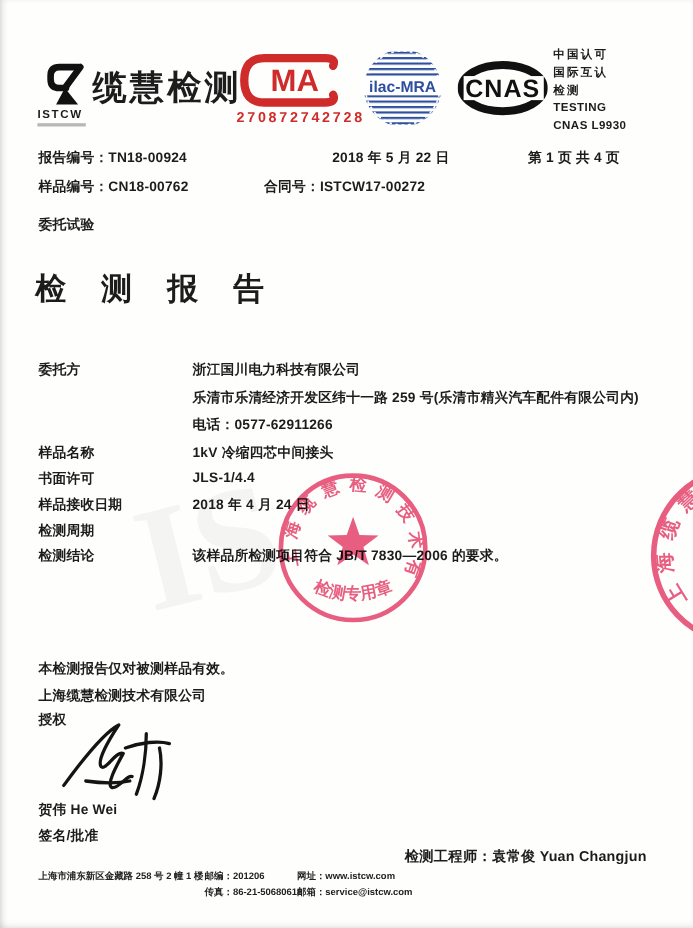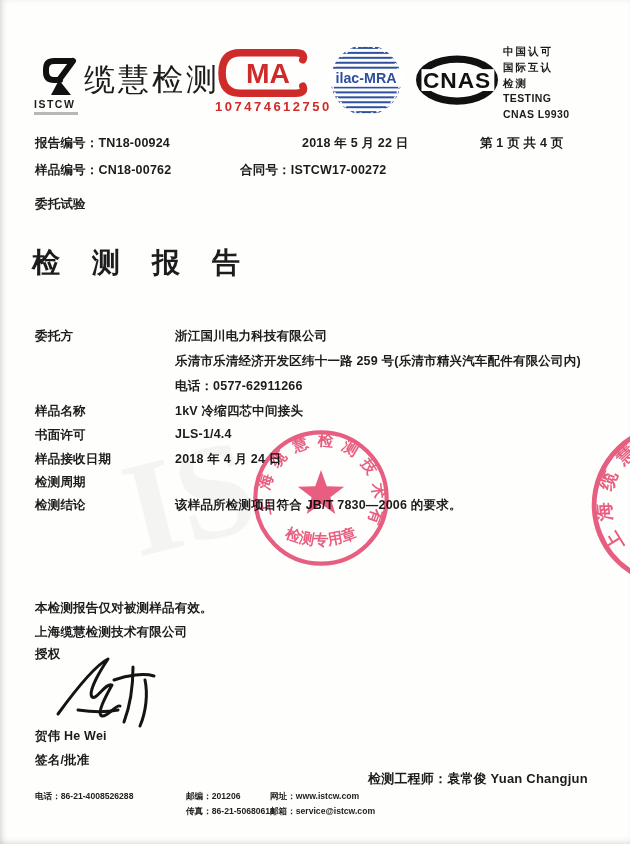--- a/index.html
+++ b/index.html
@@ -7,24 +7,24 @@
     position:relative;width:630px;height:844px;background:#fefefd;
     font-family:"Liberation Sans","DejaVu Sans",sans-serif;color:#1c1c1c;
     overflow:hidden;margin:0 auto;
     box-shadow:inset 4px 0 7px -3px rgba(0,0,0,.18), inset 0 -5px 9px -5px rgba(0,0,0,.14);
   }
   .abs{position:absolute;}
   .b{font-weight:bold;}
   .label-col{left:35px;width:135px;}
   .value-col{left:175px;}
   .doc-text{font-size:12.5px;font-weight:bold;letter-spacing:.2px;white-space:nowrap;}
-  .brand-text{font-size:31px;font-weight:normal;letter-spacing:3px;}
+  .brand-text{font-size:31px;font-weight:bold;letter-spacing:3px;}
   .title{width:100%;text-align:left;font-size:28px;font-weight:bold;letter-spacing:32px;padding-left:32px;box-sizing:border-box;}
   .accred{font-size:10.5px;line-height:1.5;}
-  .accred .cn{font-family:Liberation Sans, sans-serif;font-weight:bold;letter-spacing:2px;}
+  .accred .cn{font-family:Liberation Mono, monospace;font-weight:bold;letter-spacing:2px;}
   .accred .en{font-weight:bold;letter-spacing:.4px;}
   .cma-num{font-size:13px;font-weight:bold;color:#cf2b2b;letter-spacing:2.5px;}
   .small-note{font-size:9.3px;line-height:1.6;font-weight:bold;color:#2a2a2a;white-space:normal;letter-spacing:.1px;}
   .footer-col{font-size:8.6px;font-weight:bold;line-height:1.7;white-space:nowrap;color:#222;}
   .stamp{mix-blend-mode:multiply;opacity:.88;}
   .watermark{font-size:135px;font-weight:bold;color:rgba(110,110,110,.07);transform:rotate(-14deg);font-family:"Liberation Serif","DejaVu Serif",serif;}
   .tagline-bar{width:44px;height:3px;background:#9a9a9a;opacity:.7;}
 </style>
 </head>
 <body>
@@ -38,21 +38,21 @@
   </svg>
   <div class="abs b" style="left:34px;top:98px;font-size:10.5px;letter-spacing:1.5px">ISTCW</div>
   <div class="abs tagline-bar" style="left:34px;top:112px"></div>
 
   <div class="abs brand-text" style="left:84px;top:59px">缆慧检测</div>
 
   <svg class="abs" style="left:216px;top:47px" width="106" height="52" viewBox="0 0 210 100">
     <path d="M172,24 Q178,10 158,10 L48,10 Q12,10 12,50 Q12,90 48,90 L158,90 Q178,90 172,76" fill="none" stroke="#cf2b2b" stroke-width="15" stroke-linecap="round"></path>
     <text x="103" y="70" text-anchor="middle" font-size="56" font-weight="bold" fill="#cf2b2b" font-family="Liberation Sans, sans-serif">MA</text>
   </svg>
-  <div class="abs cma-num" style="left:215px;top:99px">107474612750</div>
+  <div class="abs cma-num" style="left:215px;top:99px">270872742728</div>
 
   <svg class="abs" style="left:328px;top:42px" width="76" height="76" viewBox="0 0 80 80">
     <defs>
       <pattern id="hstripe" x="0" y="0" width="6" height="5.2" patternUnits="userSpaceOnUse">
         <rect x="0" y="0" width="6" height="2.1" fill="#2d4f9e"></rect>
       </pattern>
     </defs>
     <circle cx="40" cy="40" r="37" fill="url(#hstripe)"></circle>
     <circle cx="40" cy="40" r="35.5" fill="none" stroke="#ffffff" stroke-width="1.6" stroke-dasharray="2.5 3.5"></circle>
     <rect x="0" y="30" width="80" height="17" fill="#ffffff"></rect>
@@ -148,21 +148,21 @@
     </g>
   </svg>
 
 
   <div class="abs doc-text" style="left:35px;top:728px">贺伟  He Wei</div>
   <div class="abs doc-text" style="left:35px;top:752px">签名/批准</div>
 
   <div class="abs doc-text" style="left:368px;top:770px;font-size:13px">检测工程师：袁常俊 Yuan  Changjun</div>
 
   <div class="abs footer-col" style="left:35px;top:789px">
-    <div>电话：86-21-4008526288</div>
+    <div>上海市浦东新区金藏路 258 号 2 幢 1 楼</div>
   </div>
   <div class="abs footer-col" style="left:186px;top:789px">
     <div>邮编：201206</div>
     <div>传真：86-21-50680618</div>
   </div>
   <div class="abs footer-col" style="left:270px;top:789px">
     <div>网址：www.istcw.com</div>
     <div>邮箱：service@istcw.com</div>
   </div>
 

